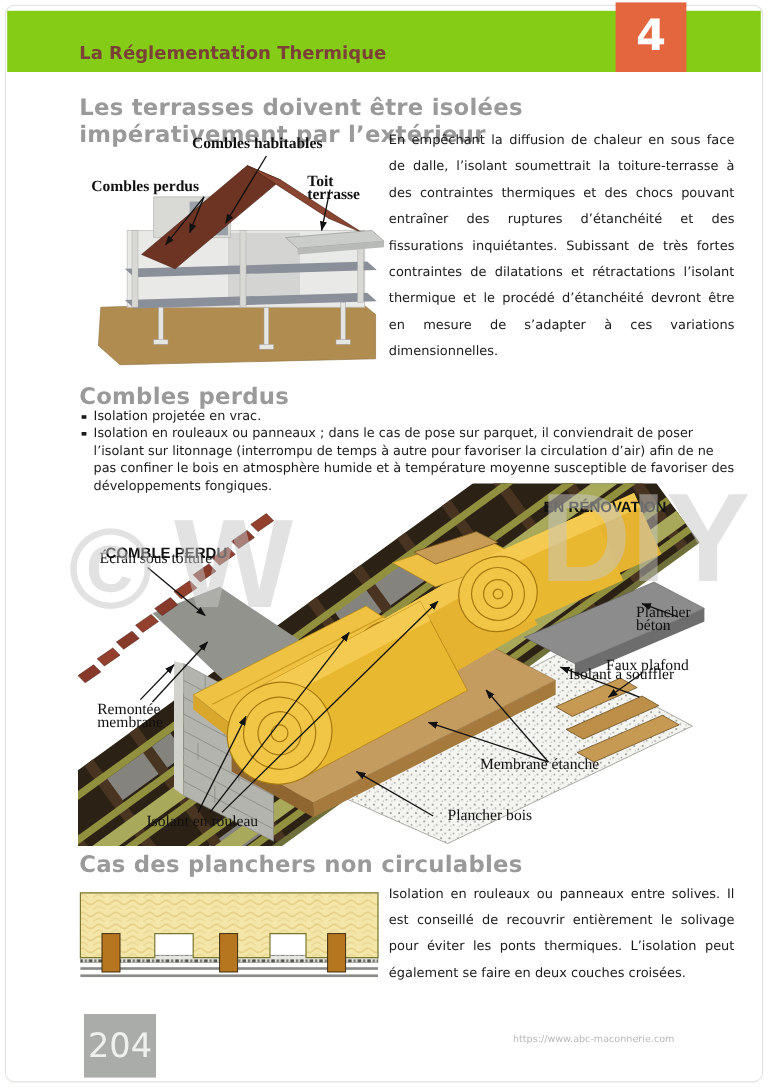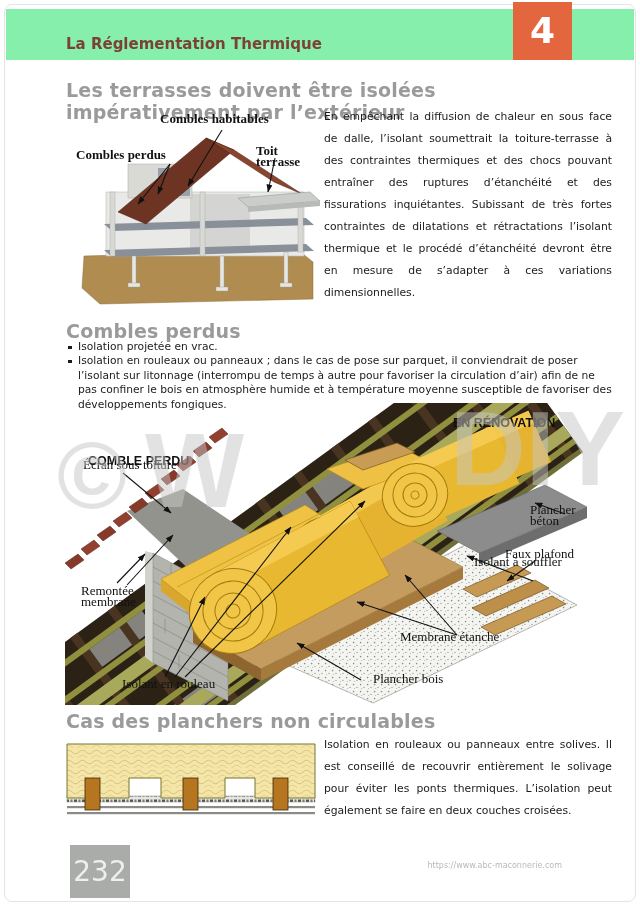--- a/index.html
+++ b/index.html
@@ -1,21 +1,21 @@
 <!DOCTYPE html>
 <html><head>
 <meta charset="utf-8">
 <style>
   html,body{margin:0;padding:0;background:#ffffff;}
   .page{position:relative;width:640px;height:906px;background:#ffffff;overflow:hidden;
         font-family:"DejaVu Sans","Liberation Sans",sans-serif;}
   .page-frame{position:absolute;left:4px;top:4px;right:4px;bottom:4px;
         border:1px solid #e4e4e1;border-radius:8px;pointer-events:none;}
   
-  .header-bar{position:absolute;left:6px;right:6px;top:9px;height:51px;background:#86efac;}
+  .header-bar{position:absolute;left:6px;right:6px;top:9px;height:51px;background:#84cc16;}
   .chapter-title{position:absolute;left:60px;bottom:7px;font-size:15px;font-weight:bold;color:#7b4136;}
   .chapter-box{position:absolute;left:513px;top:2px;width:59px;height:58px;background:#e4663f;}
   .chapter-num{width:100%;height:58px;line-height:58px;text-align:center;color:#ffffff;
         font-size:36px;font-weight:bold;}
   
   .h2{position:absolute;color:#9a9a9a;font-weight:bold;font-size:19px;letter-spacing:.2px;}
   .body-text{position:absolute;font-size:10.8px;line-height:22px;color:#1b1b1b;text-align:justify;}
   .bullets{position:absolute;left:66px;top:340px;width:548px;margin:0;padding:0;list-style:none;
         font-size:10.7px;line-height:14.4px;color:#1b1b1b;}
   .bullets li{position:relative;padding-left:12px;}
@@ -289,18 +289,18 @@
 
       <rect x="20" y="40" width="15" height="32" fill="#b5761f" stroke="#3a2a10" stroke-width="0.8"></rect>
       <rect x="118" y="40" width="15" height="32" fill="#b5761f" stroke="#3a2a10" stroke-width="0.8"></rect>
       <rect x="208" y="40" width="15" height="32" fill="#b5761f" stroke="#3a2a10" stroke-width="0.8"></rect>
     </svg>
   </div>
 
   <div class="body-text" style="left:324px;top:734px;width:288px;">Isolation en rouleaux ou panneaux entre solives. Il est conseillé de recouvrir entièrement le solivage pour éviter les ponts thermiques. L’isolation peut également se faire en deux couches croisées.</div>
 
   <div class="pagenum-box">
-    <div class="pagenum">232</div>
+    <div class="pagenum">204</div>
   </div>
   <div class="copyright">
     <div>https://www.abc-maconnerie.com</div>
   </div>
 </div>
 
 </body></html>

